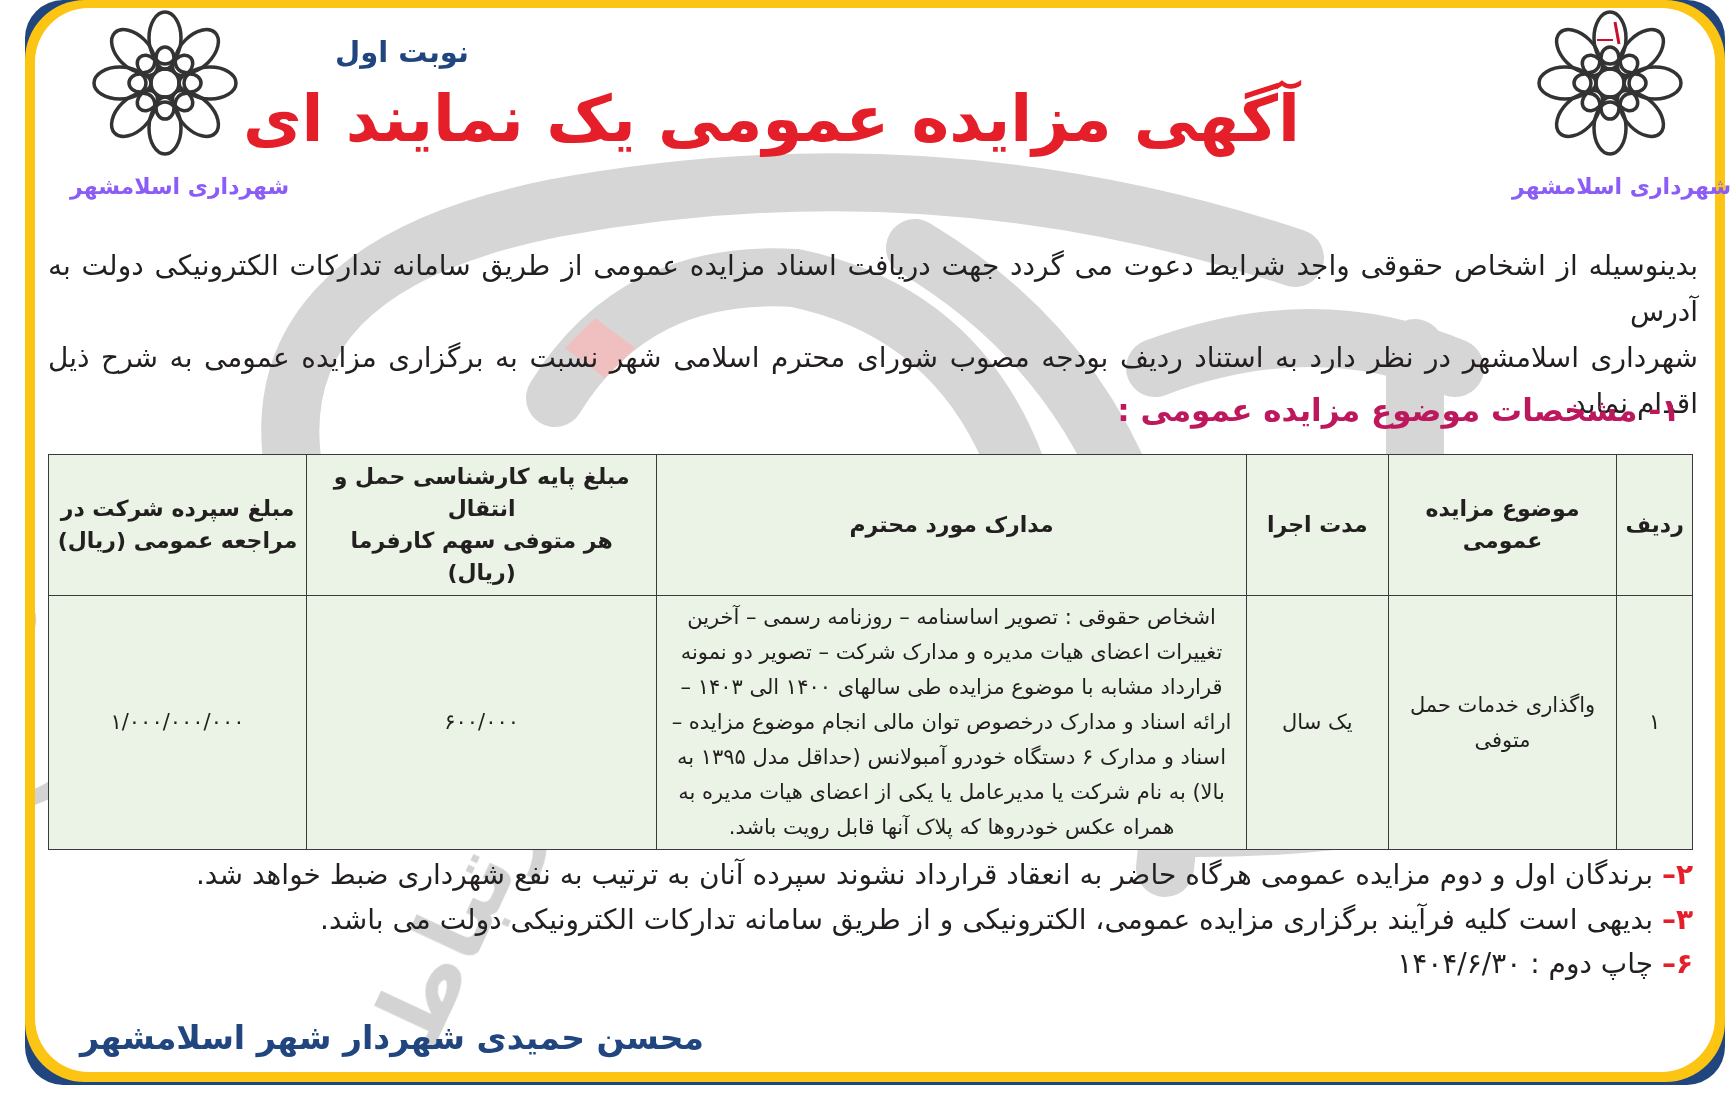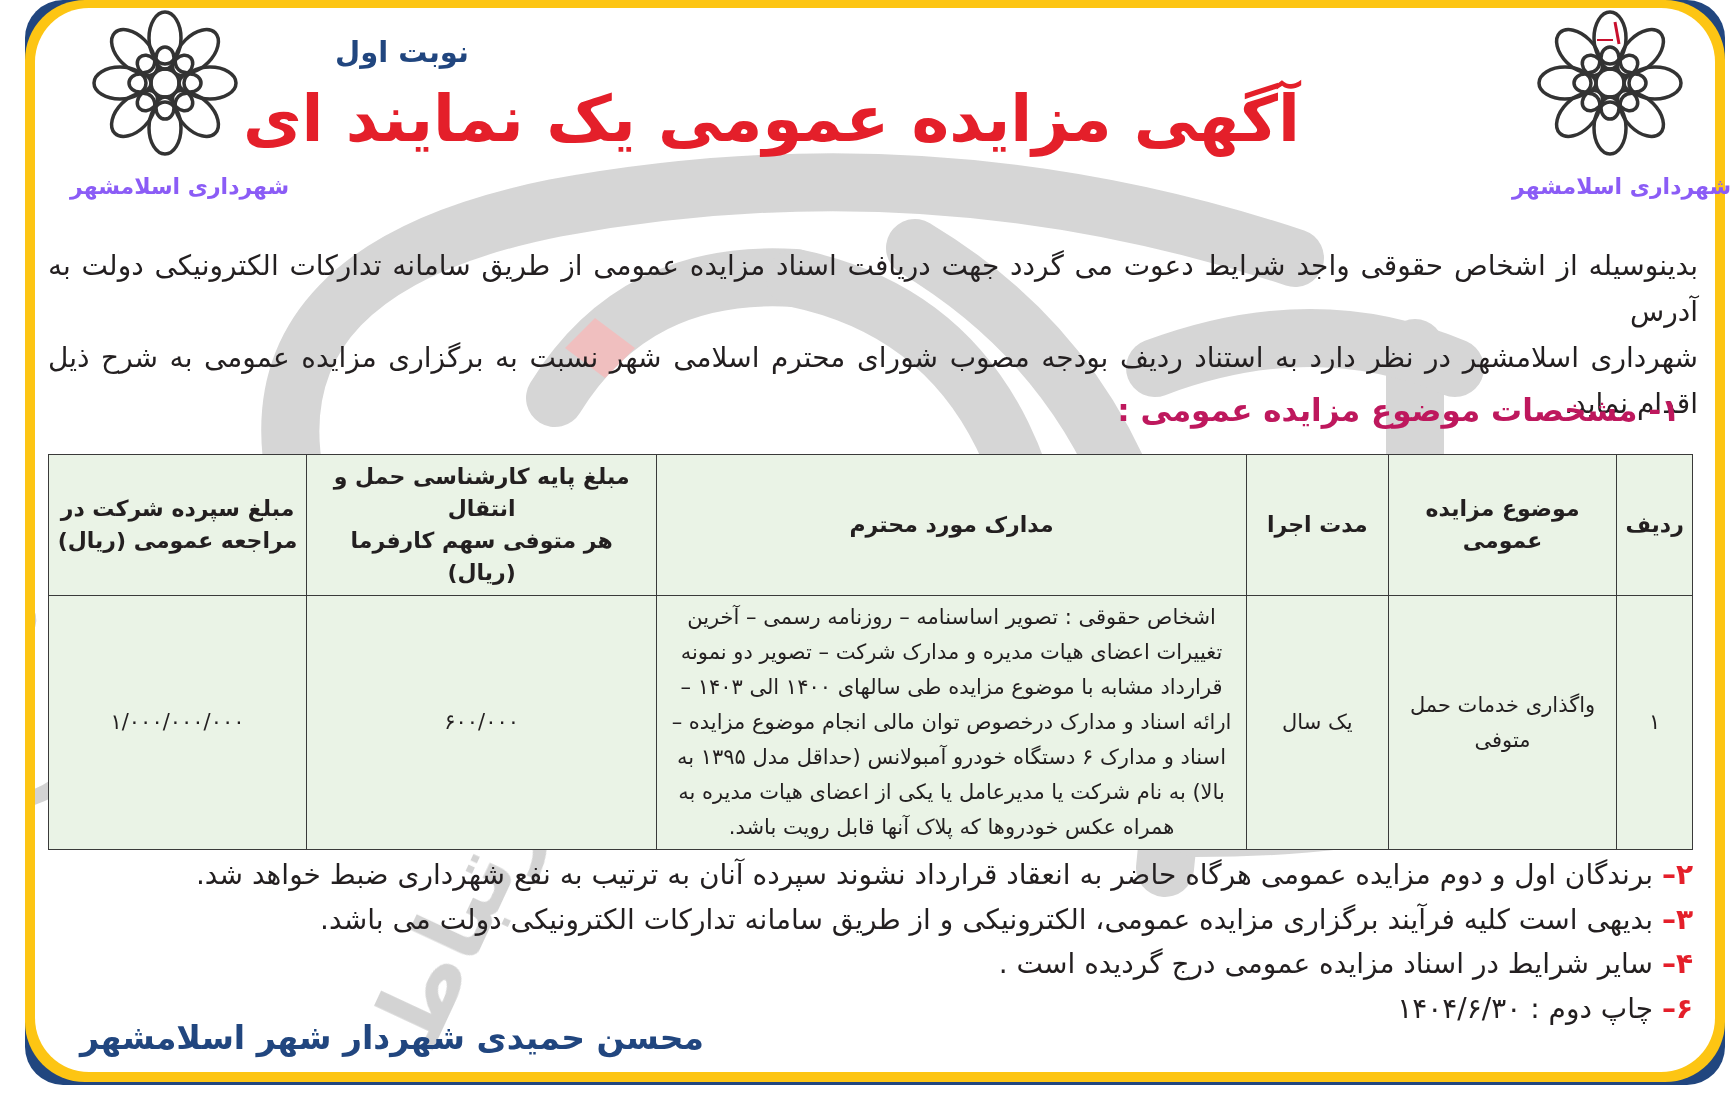--- a/index.html
+++ b/index.html
@@ -167,20 +167,17 @@
 </table>
 
 <div class="conditions">
   <div class="cond-item">
     <span class="cond-num">۲–</span><span> برندگان اول و دوم مزایده عمومی هرگاه حاضر به انعقاد قرارداد نشوند سپرده آنان به ترتیب به نفع شهرداری ضبط خواهد شد.</span>
   </div>
   <div class="cond-item">
     <span class="cond-num">۳–</span><span> بدیهی است کلیه فرآیند برگزاری مزایده عمومی، الکترونیکی و از طریق سامانه تدارکات الکترونیکی دولت می باشد.</span>
   </div>
   <div class="cond-item">
-    <span class="cond-num">۴–</span><span> سایر شرایط در اسناد مزایده عمومی درج گردیده است .</span>
-  </div>
-  <div class="cond-item">
     <span class="cond-num">۶–</span><span> چاپ دوم : ۱۴۰۴/۶/۳۰</span>
   </div>
 </div>
 
 <div class="signature">محسن حمیدی شهردار شهر اسلامشهر</div>
 
 </body></html>

